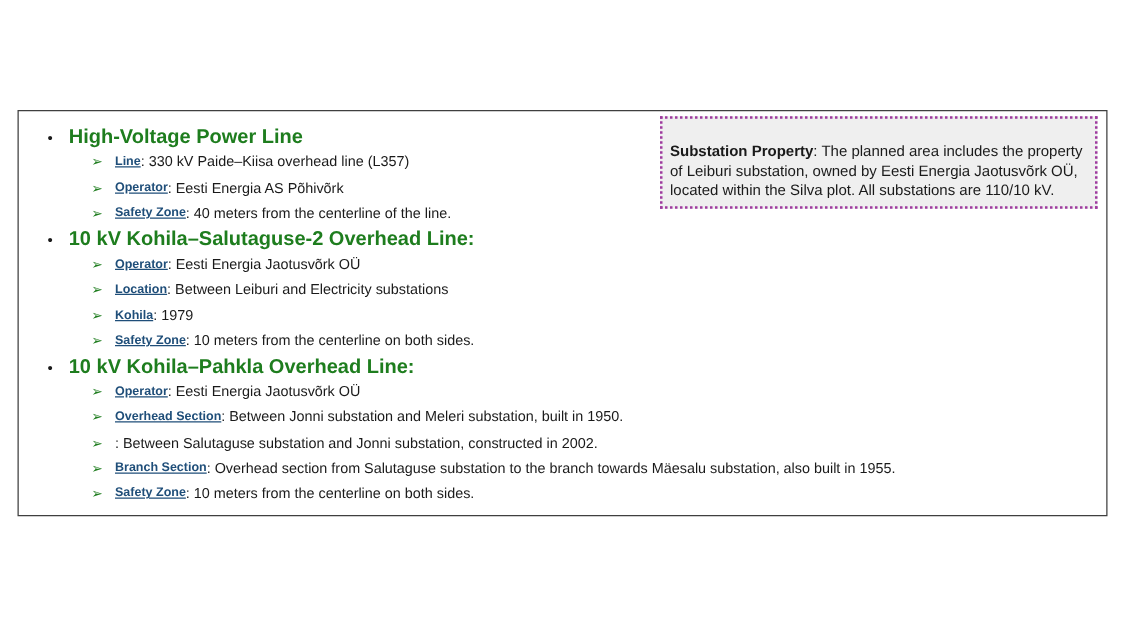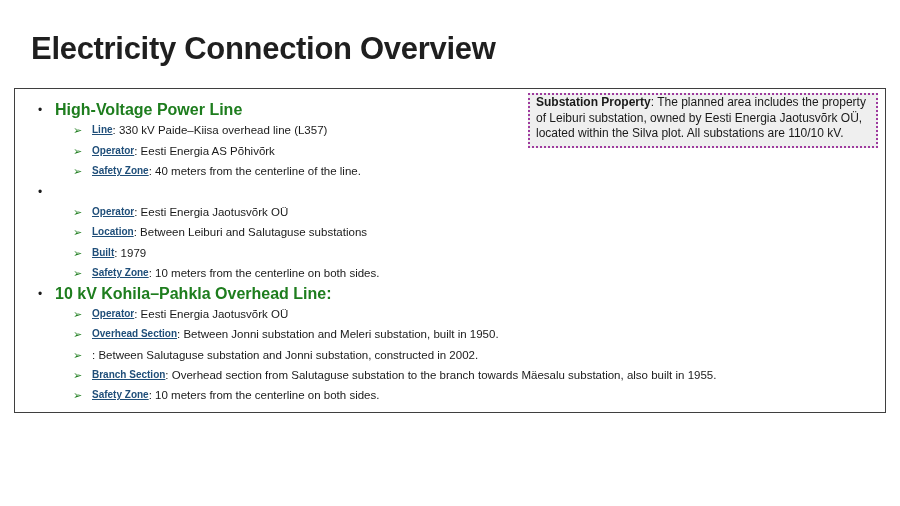--- a/index.html
+++ b/index.html
@@ -26,31 +26,30 @@
   .item-arrow {
     margin-left:58px; width:19px; color:var(--green,#1e7d1e); font-size:11px; flex:0 0 auto;
   }
   .item-label {
     color:var(--blue,#1f4e79); font-weight:700; text-decoration:underline; font-size:10px;
   }
   .item-text { color:#1a1a1a; font-size:11.5px; }
   #note-box {
     position:absolute; left:528px; top:93px; width:350px;
     background:#efefef; border:2px dotted var(--purple,#9e3a9e);
-    padding:0 6px 4px 6px; font-size:12px; line-height:15.6px; color:#1a1a1a;
+    padding:19px 6px 4px 6px; font-size:12px; line-height:15.6px; color:#1a1a1a;
     z-index:2;
   }
   .note-label { font-weight:700; }
 </style>
 </head>
 <body>
 
 <div id="slide" style="--green: #1e7d1e; --blue: #1f4e79; --purple: #9e3a9e;">
 
-  <div id="page-title">Electricity Connection Overview</div>
 
   <div id="main-box" style="border-color: rgb(63, 63, 63);">
     <div id="content-list">
   <div class="sec-row">
     <span class="sec-bullet">•</span>
     <span class="sec-heading">High-Voltage Power Line</span>
   </div>
 
   <div class="item-row">
     <span class="item-arrow">➢</span>
@@ -65,37 +64,38 @@
   </div>
 
   <div class="item-row">
     <span class="item-arrow">➢</span>
     <span class="item-label">Safety Zone</span>
           <span class="item-text">: 40 meters from the centerline of the line.</span>
   </div>
 
   <div class="sec-row">
     <span class="sec-bullet">•</span>
+    <span class="sec-heading">10 kV Kohila–Salutaguse-2 Overhead Line:</span>
   </div>
 
   <div class="item-row">
     <span class="item-arrow">➢</span>
     <span class="item-label">Operator</span>
           <span class="item-text">: Eesti Energia Jaotusvõrk OÜ</span>
   </div>
 
   <div class="item-row">
     <span class="item-arrow">➢</span>
     <span class="item-label">Location</span>
-          <span class="item-text">: Between Leiburi and Salutaguse substations</span>
+          <span class="item-text">: Between Leiburi and Electricity substations</span>
   </div>
 
   <div class="item-row">
     <span class="item-arrow">➢</span>
-    <span class="item-label">Built</span>
+    <span class="item-label">Kohila</span>
           <span class="item-text">: 1979</span>
   </div>
 
   <div class="item-row">
     <span class="item-arrow">➢</span>
     <span class="item-label">Safety Zone</span>
           <span class="item-text">: 10 meters from the centerline on both sides.</span>
   </div>
 
   <div class="sec-row">

